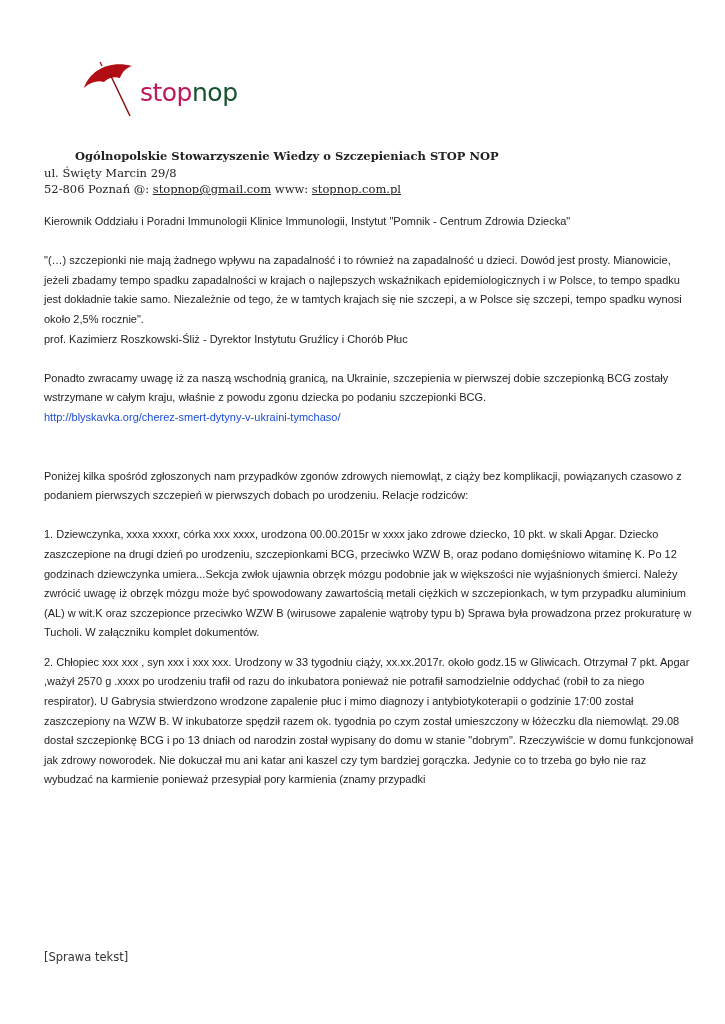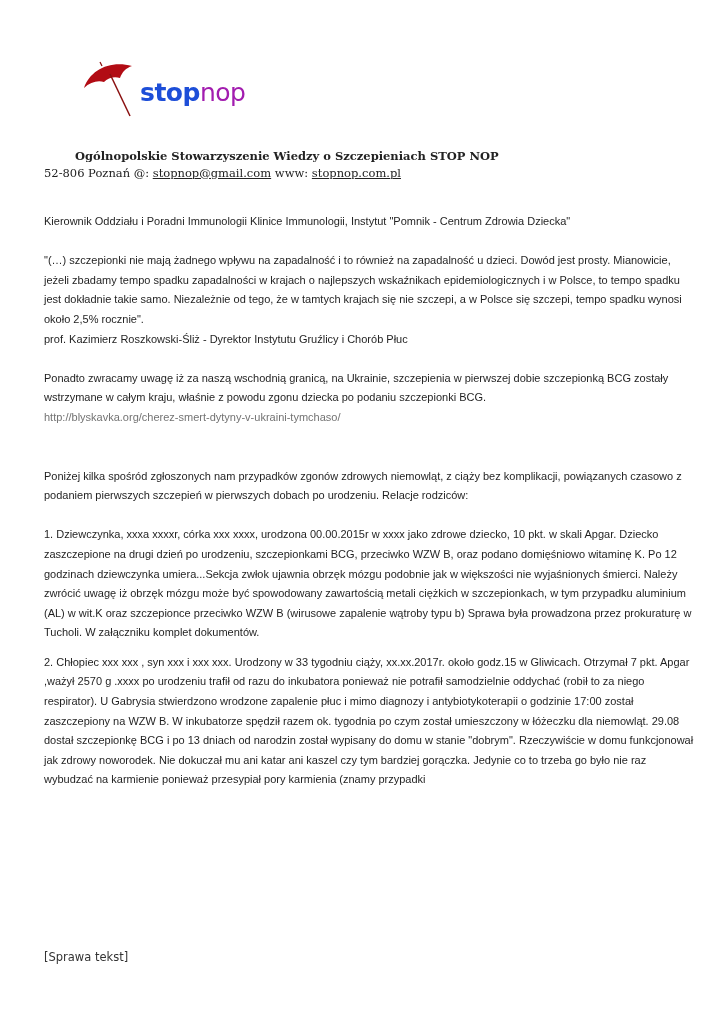--- a/index.html
+++ b/index.html
@@ -24,22 +24,22 @@
   .logo svg { position: absolute; left: 0; top: 0; }
   .logo-text {
     position: absolute;
     left: 58px;
     top: 20px;
     font-family: "DejaVu Sans", sans-serif;
     font-size: 25px;
     letter-spacing: -0.5px;
     line-height: 30px;
   }
-  .logo-stop { color: #1d4ed8; font-weight: bold; }
-  .logo-nop { color: #a21caf; font-weight: normal; }
+  .logo-stop { color: #be185d; font-weight: normal; }
+  .logo-nop { color: #14532d; font-weight: normal; }
 
   .org {
     position: absolute;
     left: 44px;
     top: 148px;
     font-family: "DejaVu Serif", "Liberation Serif", serif;
     font-size: 11.5px;
     line-height: 16.5px;
     color: #222;
   }
@@ -54,21 +54,21 @@
     font-family: "Liberation Sans", sans-serif;
     font-size: 11px;
     line-height: 19.6px;
     color: #1f1f1f;
   }
   .content p { margin: 0; }
   .gap-1 { height: 19.6px; }
   .gap-2 { height: 39px; }
   .gap-small { height: 10px; }
   .content b { font-weight: normal; }
-  .content a { color: #737373; text-decoration: none; }
+  .content a { color: #1d4ed8; text-decoration: none; }
 
   .footer {
     position: absolute;
     left: 44px;
     top: 950px;
     font-family: "DejaVu Sans", sans-serif;
     font-size: 11.5px;
     color: #333;
   }
 </style>
@@ -81,20 +81,21 @@
     <line x1="28" y1="16" x2="48" y2="58" stroke="#8a1010" stroke-width="1.5"></line>
     <line x1="18" y1="4" x2="20" y2="8" stroke="#8a1010" stroke-width="1.2"></line>
   </svg>
   <div class="logo-text">
     <span class="logo-stop">stop</span><span class="logo-nop">nop</span>
   </div>
 </div>
 
 <div class="org">
   <div class="org-name">Ogólnopolskie Stowarzyszenie Wiedzy o Szczepieniach STOP NOP</div>
+  <div>ul. Święty Marcin 29/8</div>
   <div>
     <span>52-806 Poznań @: </span><a>stopnop@gmail.com</a><span> www:  </span><a>stopnop.com.pl</a>
   </div>
 </div>
 
 <div class="content">
   <p>Kierownik Oddziału i Poradni Immunologii Klinice Immunologii, Instytut "Pomnik - Centrum Zdrowia Dziecka"</p>
   <div class="gap-1"></div>
   <p>"(…) szczepionki nie mają żadnego wpływu na zapadalność i to również na zapadalność u dzieci. Dowód jest prosty. Mianowicie, jeżeli zbadamy tempo spadku zapadalności w krajach o najlepszych wskaźnikach epidemiologicznych i w Polsce, to tempo spadku jest dokładnie takie samo. Niezależnie od tego, że w tamtych krajach się nie szczepi, a w Polsce się szczepi, tempo spadku wynosi około 2,5% rocznie".</p>
   <p><b>prof. Kazimierz</b><span> Roszkowski-Śliż - Dyrektor Instytutu Gruźlicy i Chorób Płuc</span></p>

